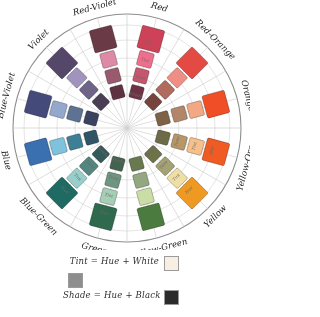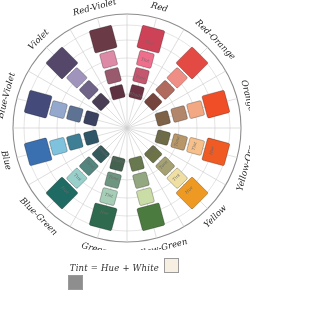--- a/index.html
+++ b/index.html
@@ -10,21 +10,21 @@
     overflow:hidden;
     position:relative;
   }
   #wheel-wrap{
     position:absolute;left:0;top:0;width:250px;height:250px;
   }
   #legend{
     position:absolute;left:0;top:252px;width:250px;height:65px;
   }
   .lg-row{
-    position:absolute;display:flex;align-items:flex-end;height:17px;
+    position:absolute;display:flex;align-items:flex-start;height:17px;
   }
   .lg-text{
     font-family:"DejaVu Serif", serif;
     font-size:8.5px;
     font-style:italic;
     color:#2e2e2e;
     white-space:nowrap;
     text-align:right;
     width:96px;
     letter-spacing:.2px;
@@ -253,13 +253,17 @@
 </div>
 
 <div id="legend">
     <div class="lg-row" style="left: 63px; top: 4px;">
       <span class="lg-text">Tint = Hue + White</span>
       <span class="lg-sw" style="background: rgb(247, 240, 226);"></span>
     </div>
     <div class="lg-row" style="left: 63px; top: 21px;">
       <span class="lg-sw" style="background: rgb(142, 142, 142);"></span>
     </div>
+    <div class="lg-row" style="left: 63px; top: 38px;">
+      <span class="lg-text">Shade = Hue + Black</span>
+      <span class="lg-sw" style="background: rgb(43, 43, 43);"></span>
+    </div>
   </div>
 
 </body></html>

